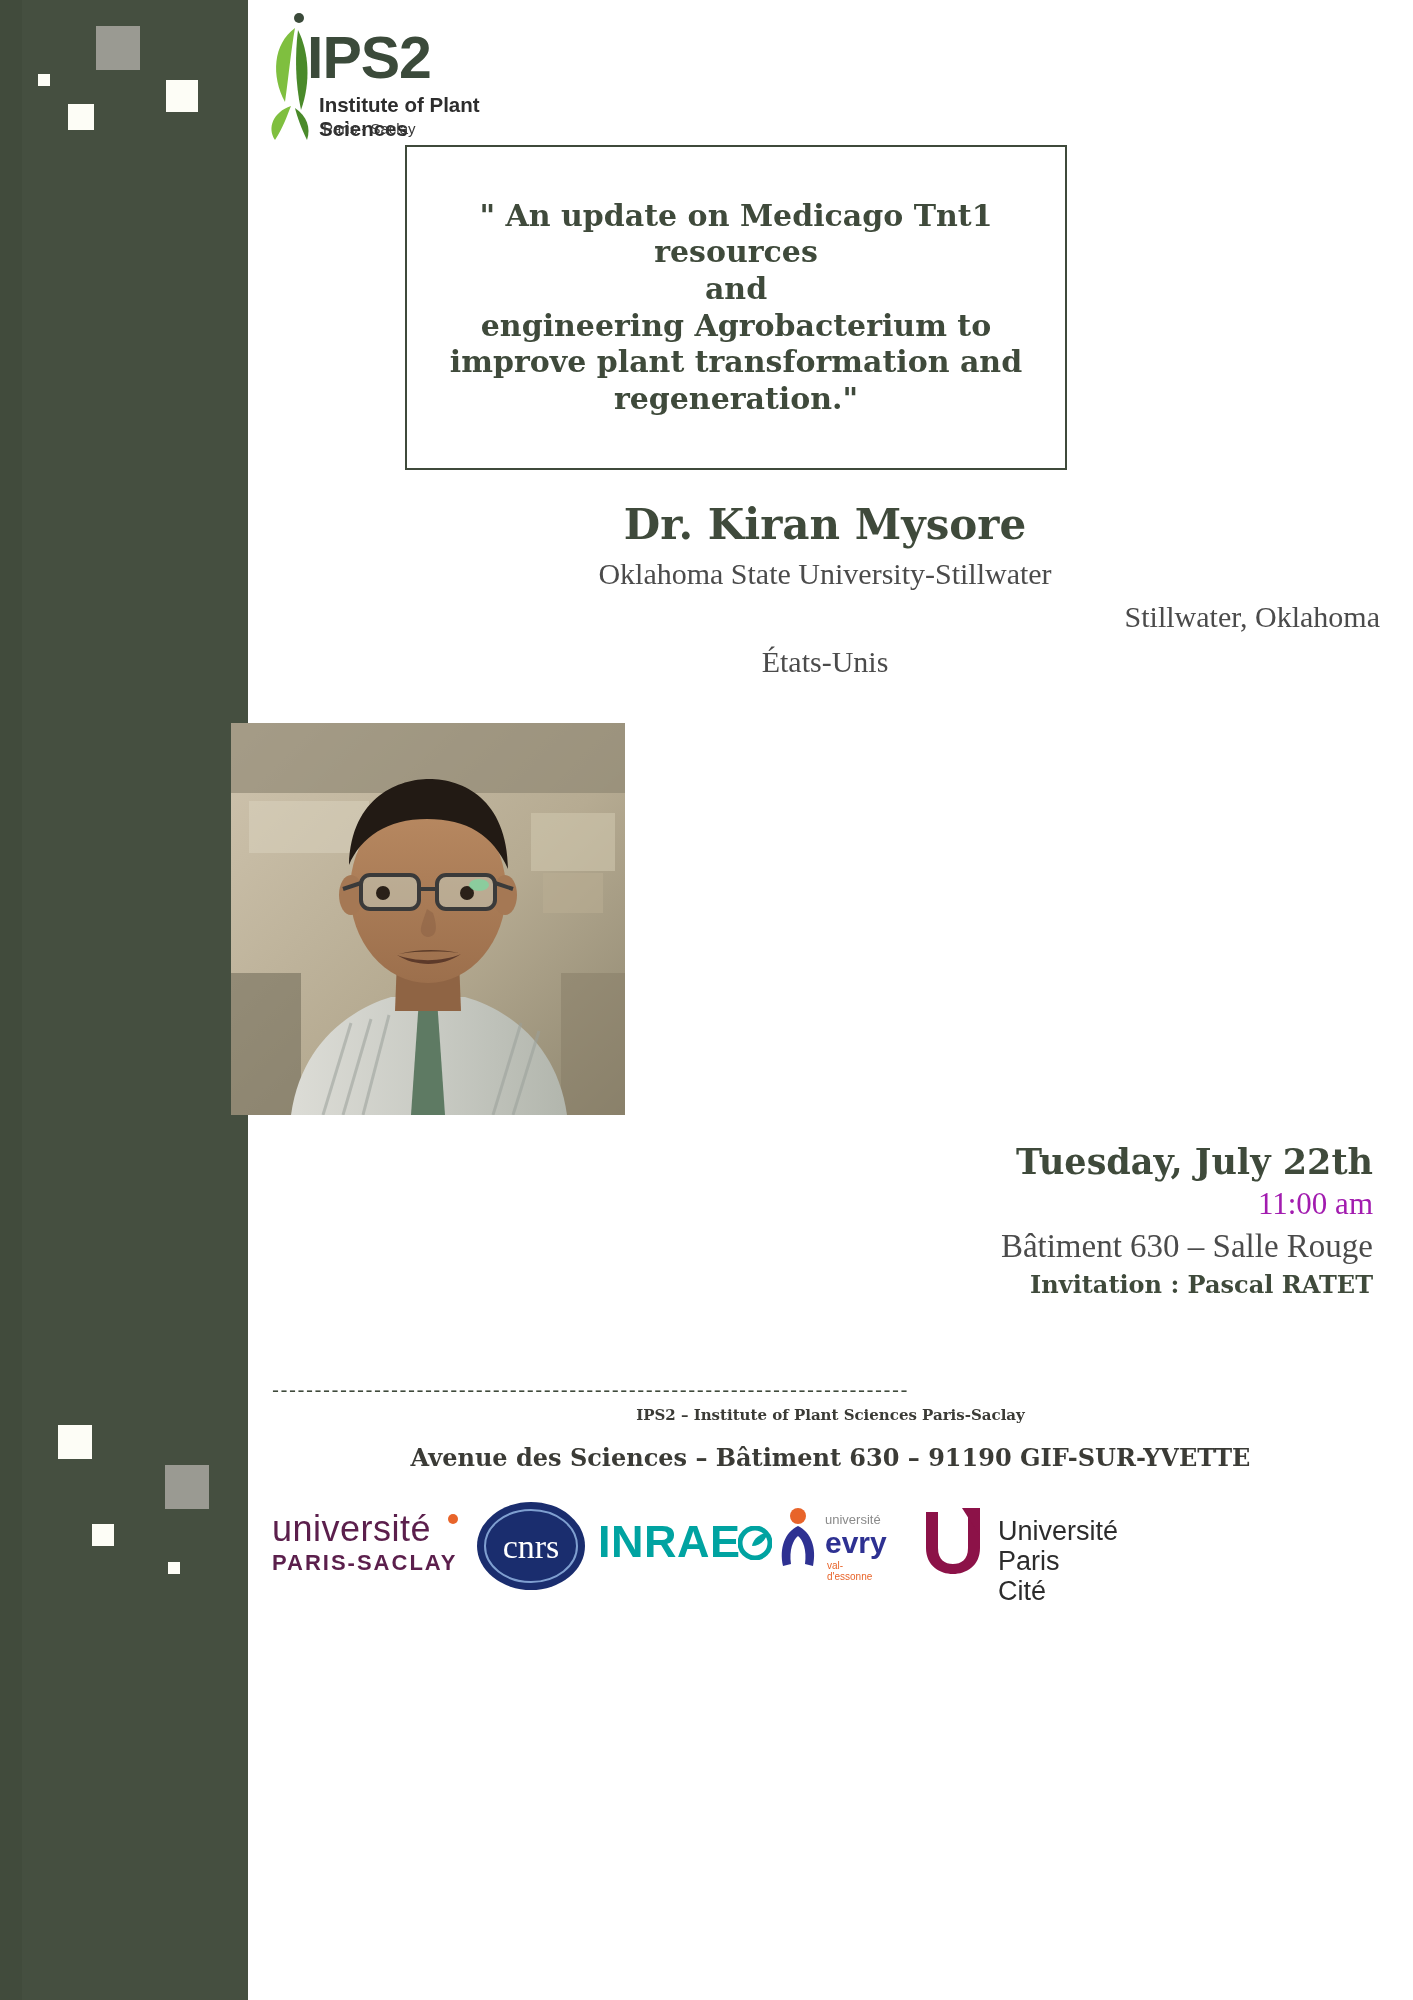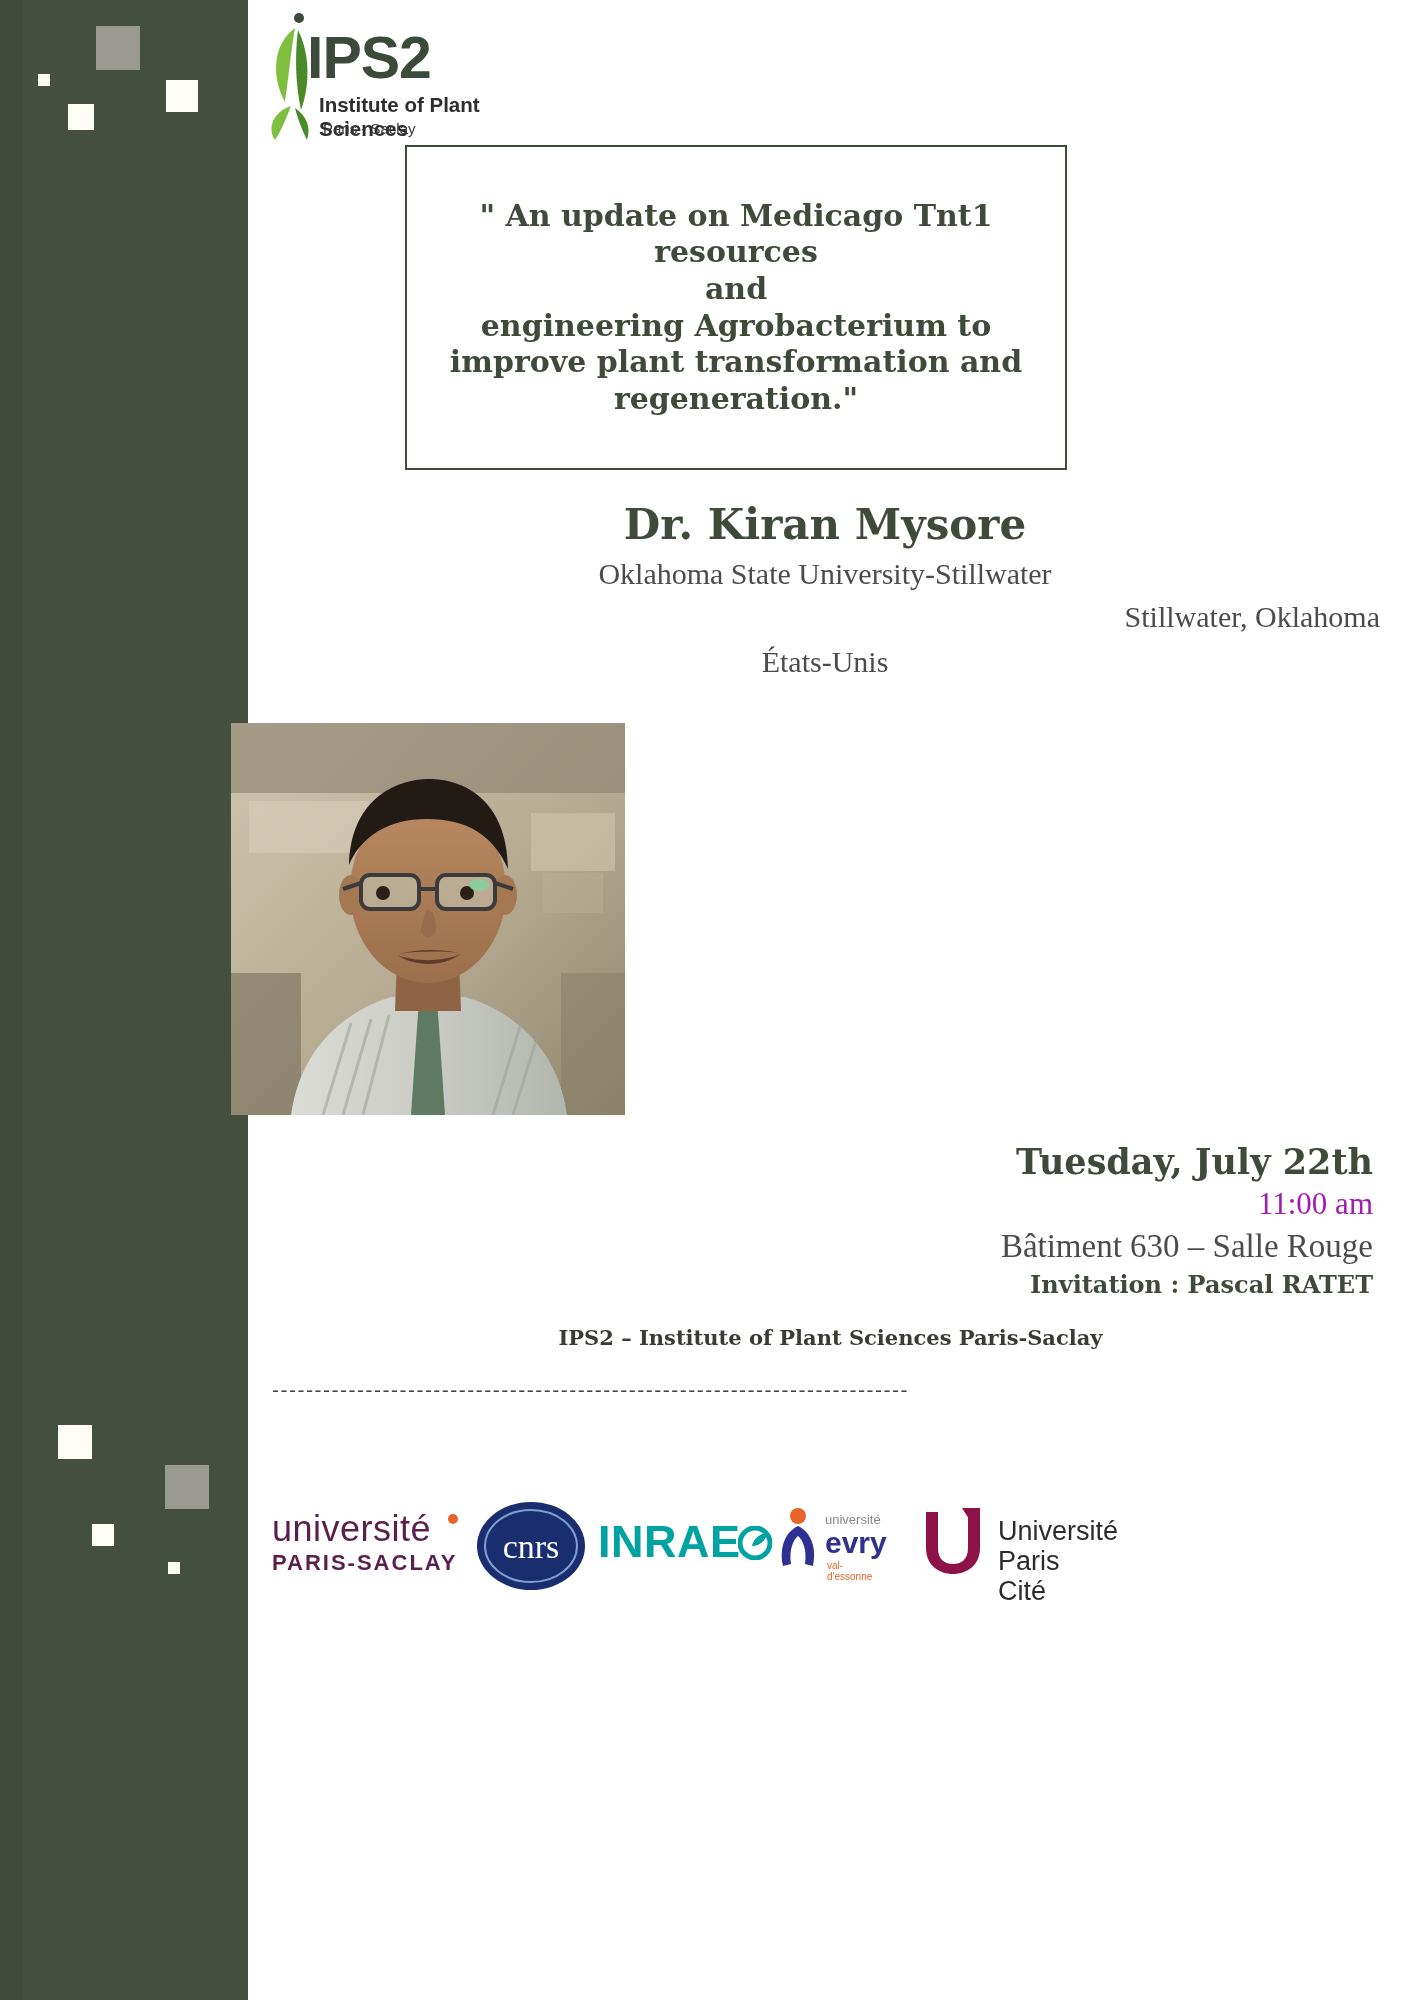--- a/index.html
+++ b/index.html
@@ -168,21 +168,21 @@
   }
   .foot-line1, .foot-line2 {
     position: absolute;
     left: 248px;
     width: 1165px;
     text-align: center;
     font-family: "DejaVu Serif", serif;
     font-weight: bold;
     color: #3b3b36;
   }
-  .foot-line1 { top: 1325px; font-size: 21px; }
+  .foot-line1 { top: 1406px; font-size: 15px; }
   .foot-line2 { top: 1443px; font-size: 24px; }
 
   
   .partners {
     position: absolute;
     left: 250px; top: 1490px;
     width: 1163px; height: 110px;
   }
   .p-logo { position: absolute; }
 
@@ -334,20 +334,21 @@
 
   <div class="details">
     <div class="det-date">Tuesday, July 22th</div>
     <div class="det-time">11:00 am</div>
     <div class="det-room">Bâtiment 630 – Salle Rouge</div>
     <div class="det-invit">Invitation : Pascal RATET</div>
   </div>
 
   <div class="dashes">---------------------------------------------------------------------------</div>
   <div class="foot-line1">IPS2 – Institute of Plant Sciences Paris-Saclay</div>
+  <div class="foot-line2">Avenue des Sciences – Bâtiment 630 – 91190 GIF-SUR-YVETTE</div>
 
   <div class="partners">
 
     <div class="p-logo" style="left:22px; top:18px;">
       <div class="ups-text ups-main">université</div>
       <div class="ups-text ups-sub">PARIS-SACLAY</div>
       <svg width="10" height="10" viewBox="0 0 10 10" style="position:absolute; left:176px; top:6px;">
         <circle cx="5" cy="5" r="5" fill="#e8642a"></circle>
       </svg>
     </div>

